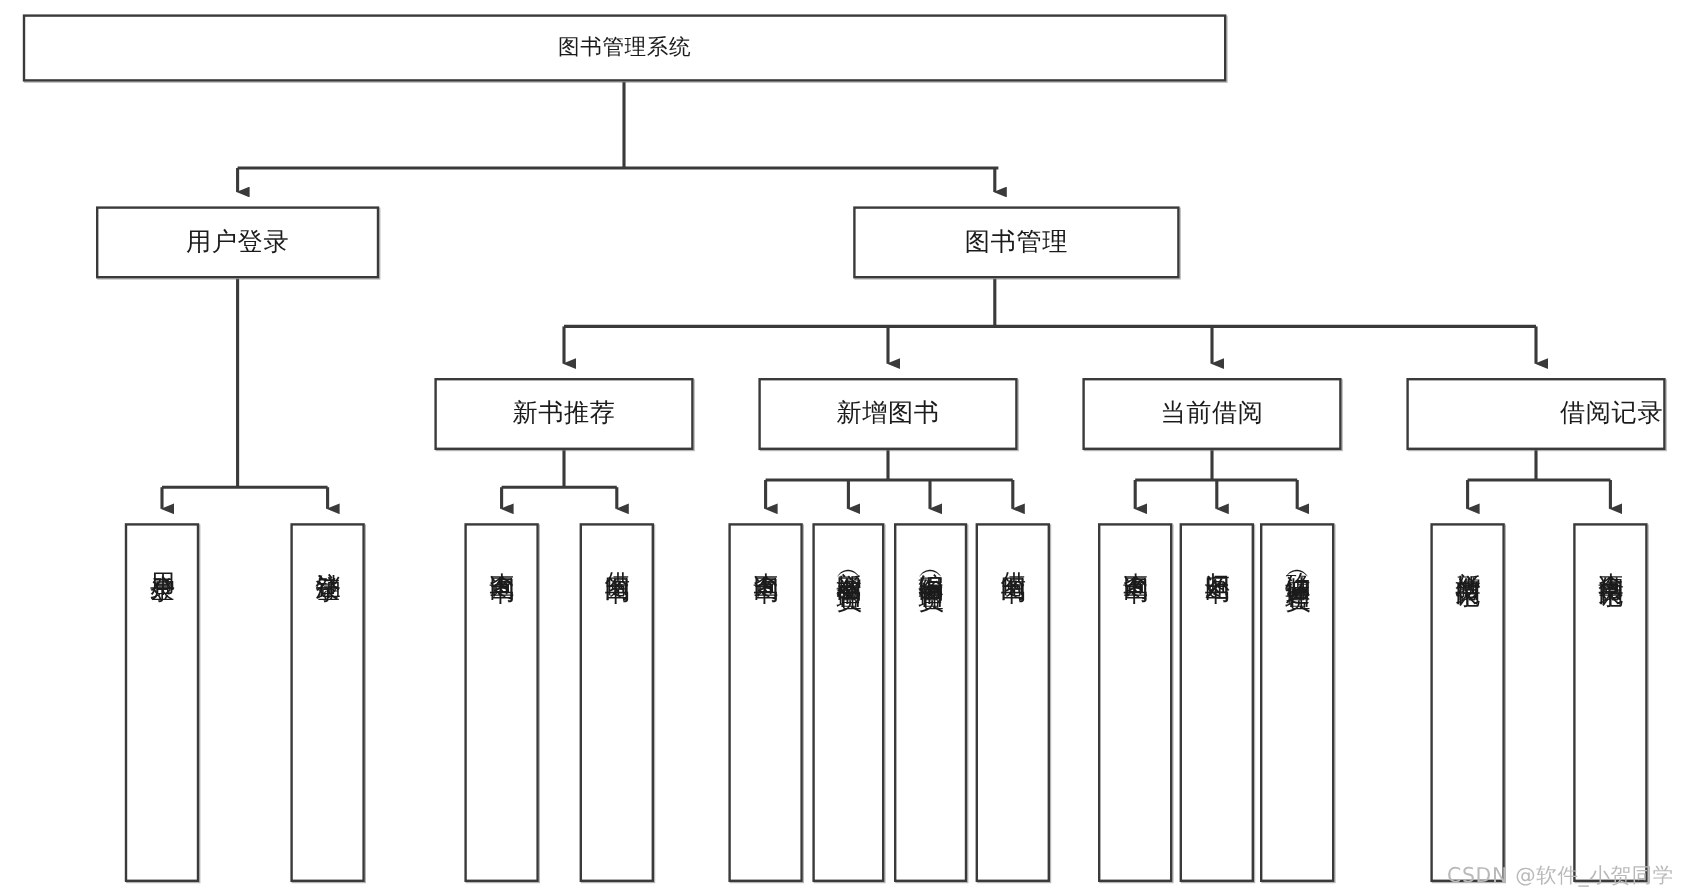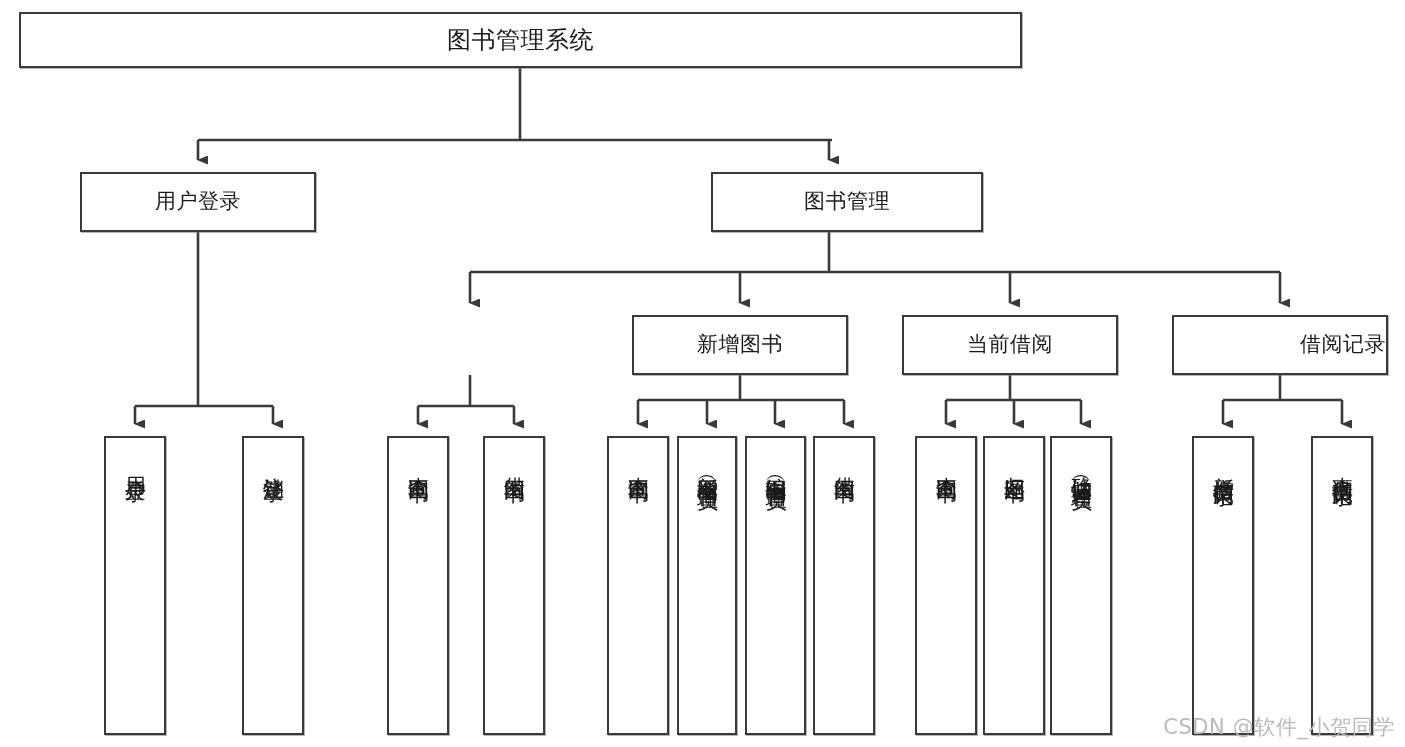--- a/index.html
+++ b/index.html
@@ -35,42 +35,42 @@
     align-items: center;
     justify-content: center;
     color: #1b1b1b;
   }
   .node.horiz {
     font-size: 21px;
     letter-spacing: 0.5px;
     line-height: 1.2;
   }
   .node.root {
-    font-size: 24px;
+    font-size: 18px;
   }
   .node.vert {
     align-items: flex-start;
     justify-content: center;
     padding-top: 22px;
   }
   .vtext {
     writing-mode: vertical-rl;
     text-orientation: upright;
     font-size: 21px;
     line-height: 1.38;
     letter-spacing: 2px;
     white-space: nowrap;
     text-align: left;
     color: #1b1b1b;
   }
   #watermark {
     position: absolute;
     right: 10px;
     bottom: 6px;
-    font-size: 21px;
+    font-size: 17px;
     color: #b9b9b9;
     letter-spacing: 0.6px;
     user-select: none;
     white-space: nowrap;
   }
 </style>
 </head>
 <body>
 
 <div id="canvas">
@@ -129,20 +129,23 @@
     <span>图书管理系统</span>
   </div>
 
   <div class="node horiz" style="left:80px; top:172px; width:236px; height:60px;">
     <span>用户登录</span>
   </div>
   <div class="node horiz" style="left:711px; top:172px; width:272px; height:60px;">
     <span>图书管理</span>
   </div>
 
+  <div class="node horiz" style="left:362px; top:315px; width:216px; height:60px;">
+    <span>新书推荐</span>
+  </div>
   <div class="node horiz" style="left:632px; top:315px; width:216px; height:60px;">
     <span>新增图书</span>
   </div>
   <div class="node horiz" style="left:902px; top:315px; width:216px; height:60px;">
     <span>当前借阅</span>
   </div>
   <div class="node horiz" style="left:1172px; top:315px; width:216px; height:60px;justify-content:flex-end;">
     <span>借阅记录</span>
   </div>
 

